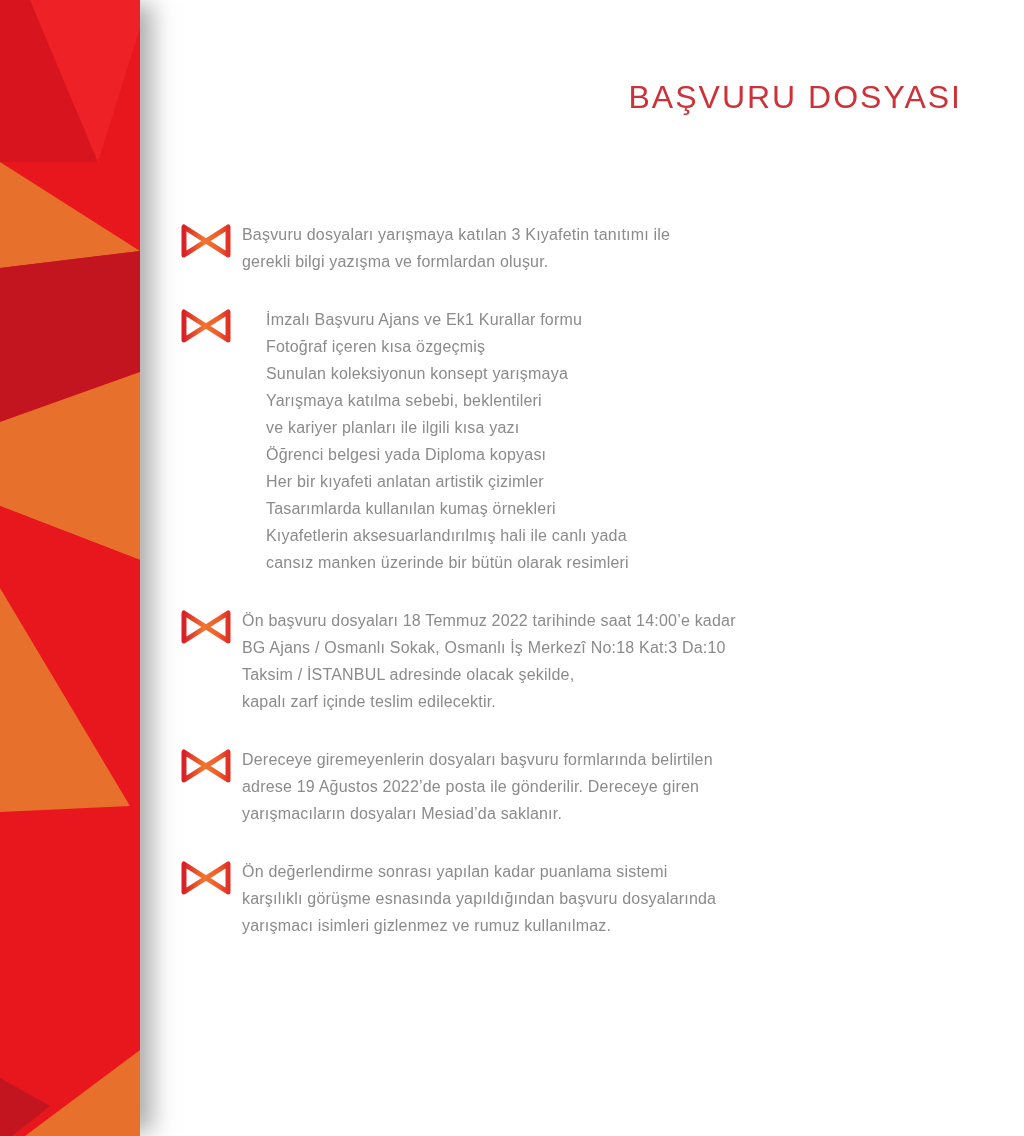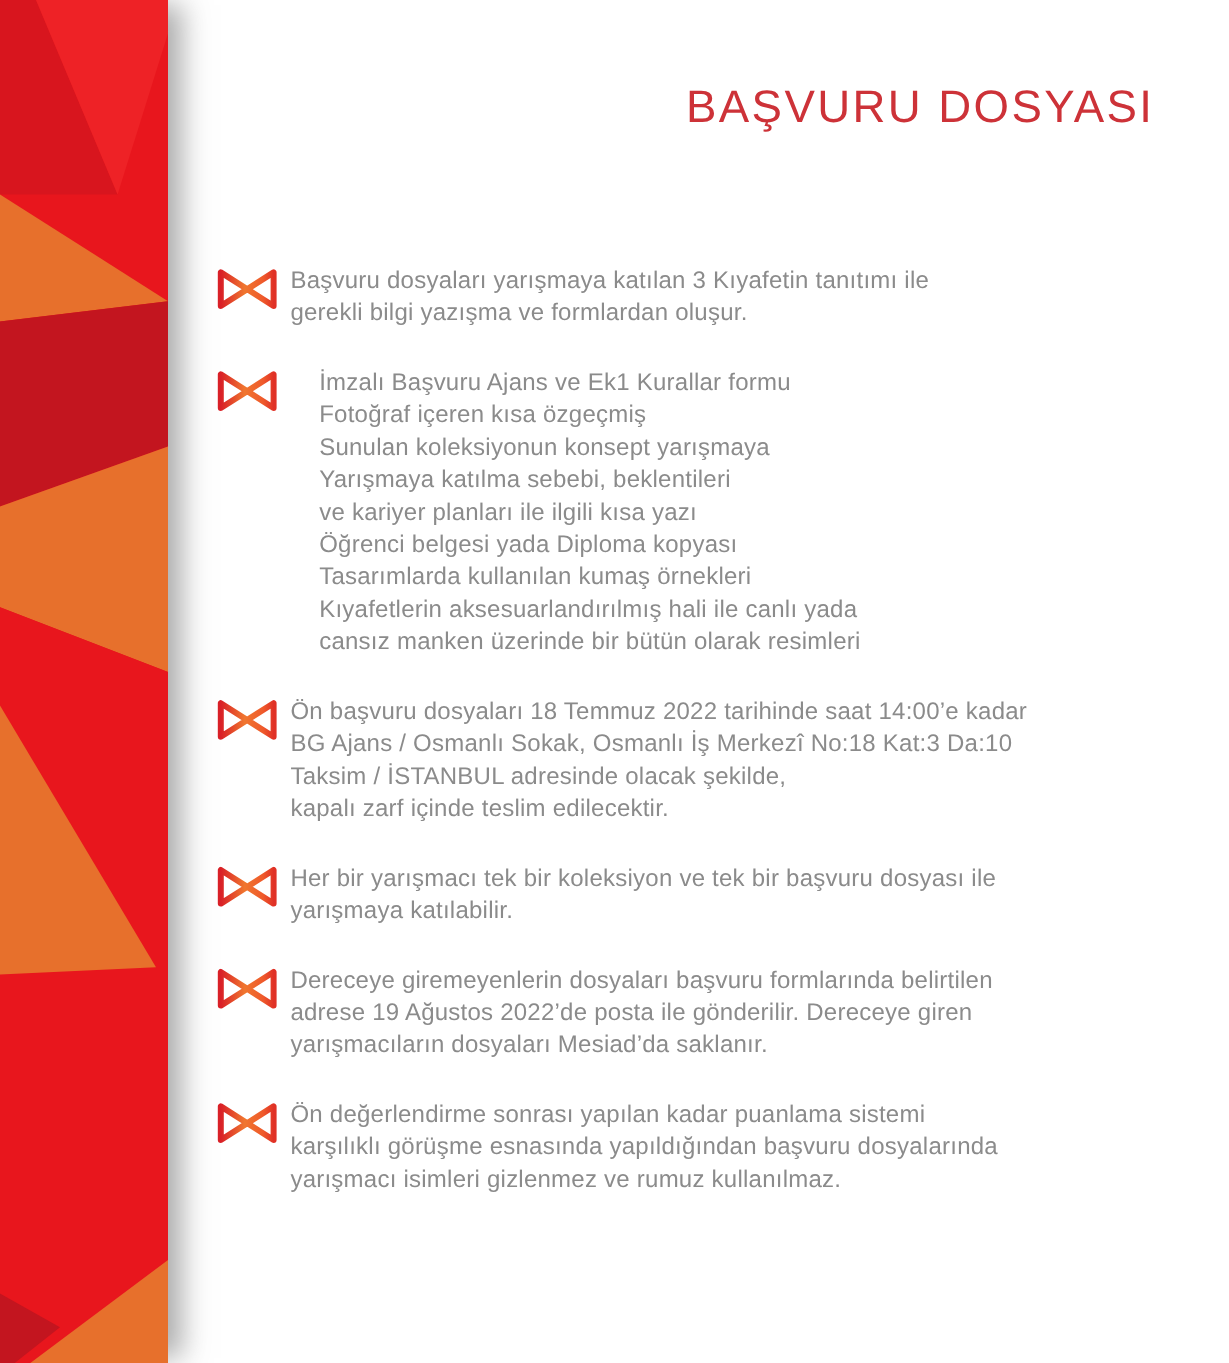--- a/index.html
+++ b/index.html
@@ -14,34 +14,34 @@
   .sidebar{
     position:absolute;left:0;top:0;width:140px;height:1136px;
     display:block;
   }
   .sidebar-wrap{
     position:absolute;left:0;top:0;width:140px;height:1136px;
     box-shadow:16px 0 22px -4px rgba(90,90,90,.5);
   }
   
   .title{
-    position:absolute;top:70px;right:62px;margin:0;
-    font-size:38px;font-weight:300;letter-spacing:2px;
+    position:absolute;top:80px;right:62px;margin:0;
+    font-size:32px;font-weight:300;letter-spacing:2px;
     color:#cd3238;line-height:1.1;white-space:nowrap;
   }
   
   .content{
     position:absolute;left:180px;top:221px;width:820px;
   }
   .bullet{display:flex;align-items:flex-start;margin-bottom:31px;}
   .bow{width:52px;height:34px;margin-right:10px;margin-top:3px;flex:none;}
   .bow svg{width:52px;height:34px;display:block;}
   .bowpath{fill:none;stroke:url(#bowgrad);stroke-width:5;stroke-linejoin:round;stroke-linecap:round;}
   .lines{
-    font-size:20px;line-height:27px;color:#8b8b8b;letter-spacing:.2px;
+    font-size:16px;line-height:27px;color:#8b8b8b;letter-spacing:.2px;
   }
   .line{white-space:nowrap;}
   .subline{white-space:nowrap;margin-left:24px;}
 </style>
 </head>
 <body>
 
 <svg width="0" height="0" style="position:absolute" aria-hidden="true">
   <defs>
     <linearGradient id="bowgrad" x1="0" y1="0" x2="1" y2="0">
@@ -101,51 +101,41 @@
             <path class="bowpath" d="M4 3 L4 31 L48 3 L48 31 Z"></path>
           </svg>
     </span>
     <div class="lines">
           <div class="subline">İmzalı Başvuru Ajans ve Ek1 Kurallar formu</div>
           <div class="subline">Fotoğraf içeren kısa özgeçmiş</div>
           <div class="subline">Sunulan koleksiyonun konsept yarışmaya</div>
           <div class="subline">Yarışmaya katılma sebebi, beklentileri</div>
           <div class="subline">ve kariyer planları ile ilgili kısa yazı</div>
           <div class="subline">Öğrenci belgesi yada Diploma kopyası</div>
+          <div class="subline">Her bir kıyafeti anlatan artistik çizimler</div>
           <div class="subline">Tasarımlarda kullanılan kumaş örnekleri</div>
           <div class="subline">Kıyafetlerin aksesuarlandırılmış hali ile canlı yada</div>
           <div class="subline">cansız manken üzerinde bir bütün olarak resimleri</div>
         </div>
   </div>
 
   <div class="bullet">
     <span class="bow">
       <svg viewBox="0 0 52 34">
             <path class="bowpath" d="M4 3 L4 31 L48 3 L48 31 Z"></path>
           </svg>
     </span>
     <div class="lines">
           <div class="line">Ön başvuru dosyaları 18 Temmuz 2022 tarihinde saat 14:00’e kadar</div>
           <div class="line">BG Ajans / Osmanlı Sokak,  Osmanlı İş Merkezî No:18 Kat:3 Da:10</div>
           <div class="line">Taksim / İSTANBUL adresinde olacak şekilde,</div>
           <div class="line">kapalı zarf içinde teslim edilecektir.</div>
         </div>
   </div>
 
-  <div class="bullet">
-    <span class="bow">
-      <svg viewBox="0 0 52 34">
-            <path class="bowpath" d="M4 3 L4 31 L48 3 L48 31 Z"></path>
-          </svg>
-    </span>
-    <div class="lines">
-          <div class="line">Her bir yarışmacı tek bir koleksiyon ve tek bir başvuru dosyası ile</div>
-          <div class="line">yarışmaya katılabilir.</div>
-        </div>
-  </div>
 
   <div class="bullet">
     <span class="bow">
       <svg viewBox="0 0 52 34">
             <path class="bowpath" d="M4 3 L4 31 L48 3 L48 31 Z"></path>
           </svg>
     </span>
     <div class="lines">
           <div class="line">Dereceye giremeyenlerin dosyaları başvuru formlarında belirtilen</div>
           <div class="line">adrese 19 Ağustos 2022’de posta ile gönderilir. Dereceye giren</div>

